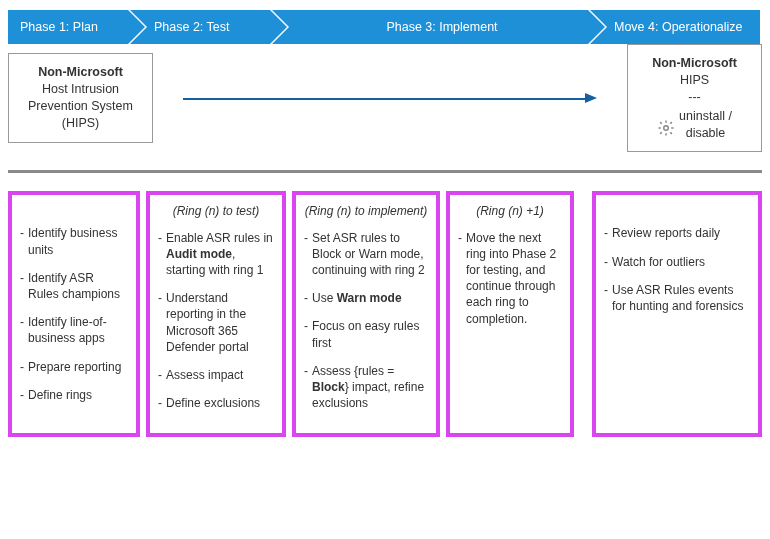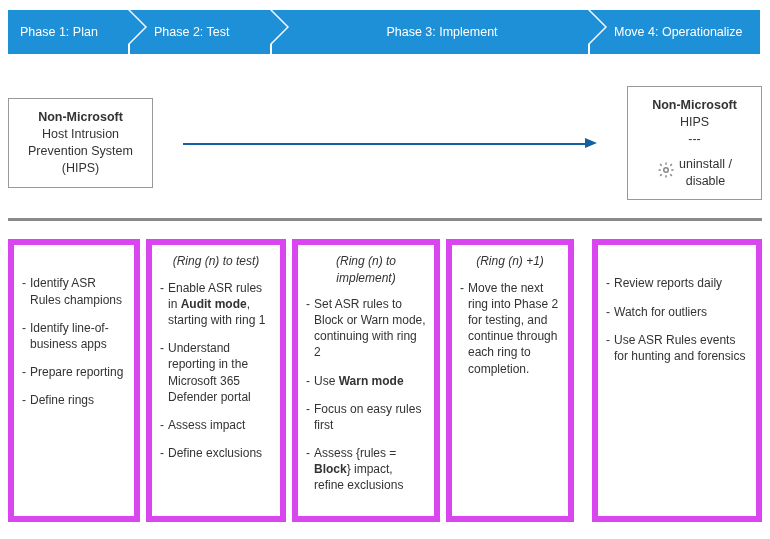--- a/index.html
+++ b/index.html
@@ -6,22 +6,22 @@
   body {
     font-family: "Segoe UI", Arial, sans-serif;
     font-size: 12px;
     color: #333;
     width: 770px;
     background: #fff;
     padding: 10px 8px;
   }
   .chevron-row {
     display: flex;
-    height: 44px;
-    margin-bottom: 32px;
+    height: 34px;
+    margin-bottom: 0;
   }
   .chevron {
     position: relative;
     background: #1e90d8;
     color: #fff;
     display: flex;
     align-items: center;
     padding-left: 24px;
     font-size: 12.5px;
     white-space: nowrap;
@@ -93,37 +93,37 @@
     vertical-align: middle;
     margin-right: 4px;
   }
   .right-box-inner {
     display: flex;
     flex-direction: column;
     align-items: center;
   }
   .right-lower {
     display: flex;
-    align-items: center;
-    margin-top: 8px;
+    align-items: flex-end;
+    margin-top: 2px;
   }
 
   .divider {
     height: 3px;
     background: #8a8a8a;
     margin: 4px 0 18px 0;
   }
 
   .detail-row {
     display: flex;
     gap: 6px;
     align-items: stretch;
   }
   .detail-box {
-    border: 6px solid #d946ef;
+    border: 4px solid #d946ef;
     padding: 8px 8px 10px 8px;
     font-size: 12px;
     line-height: 1.35;
     flex: 1;
   }
   .detail-header {
     text-align: center;
     font-style: italic;
     margin-bottom: 10px;
   }
@@ -190,20 +190,21 @@
   </div>
 </div>
 
 <div class="divider"></div>
 
 <div class="detail-row">
 
   <div class="detail-box" style="flex:0 0 132px">
     <div style="height:22px"></div>
     <ul>
+      <li>Identify business units</li>
       <li>Identify ASR Rules champions</li>
       <li>Identify line-of-business apps</li>
       <li>Prepare reporting</li>
       <li>Define rings</li>
     </ul>
   </div>
 
   <div class="detail-box" style="flex:0 0 140px">
     <div class="detail-header">(Ring (n) to test)</div>
     <ul>

